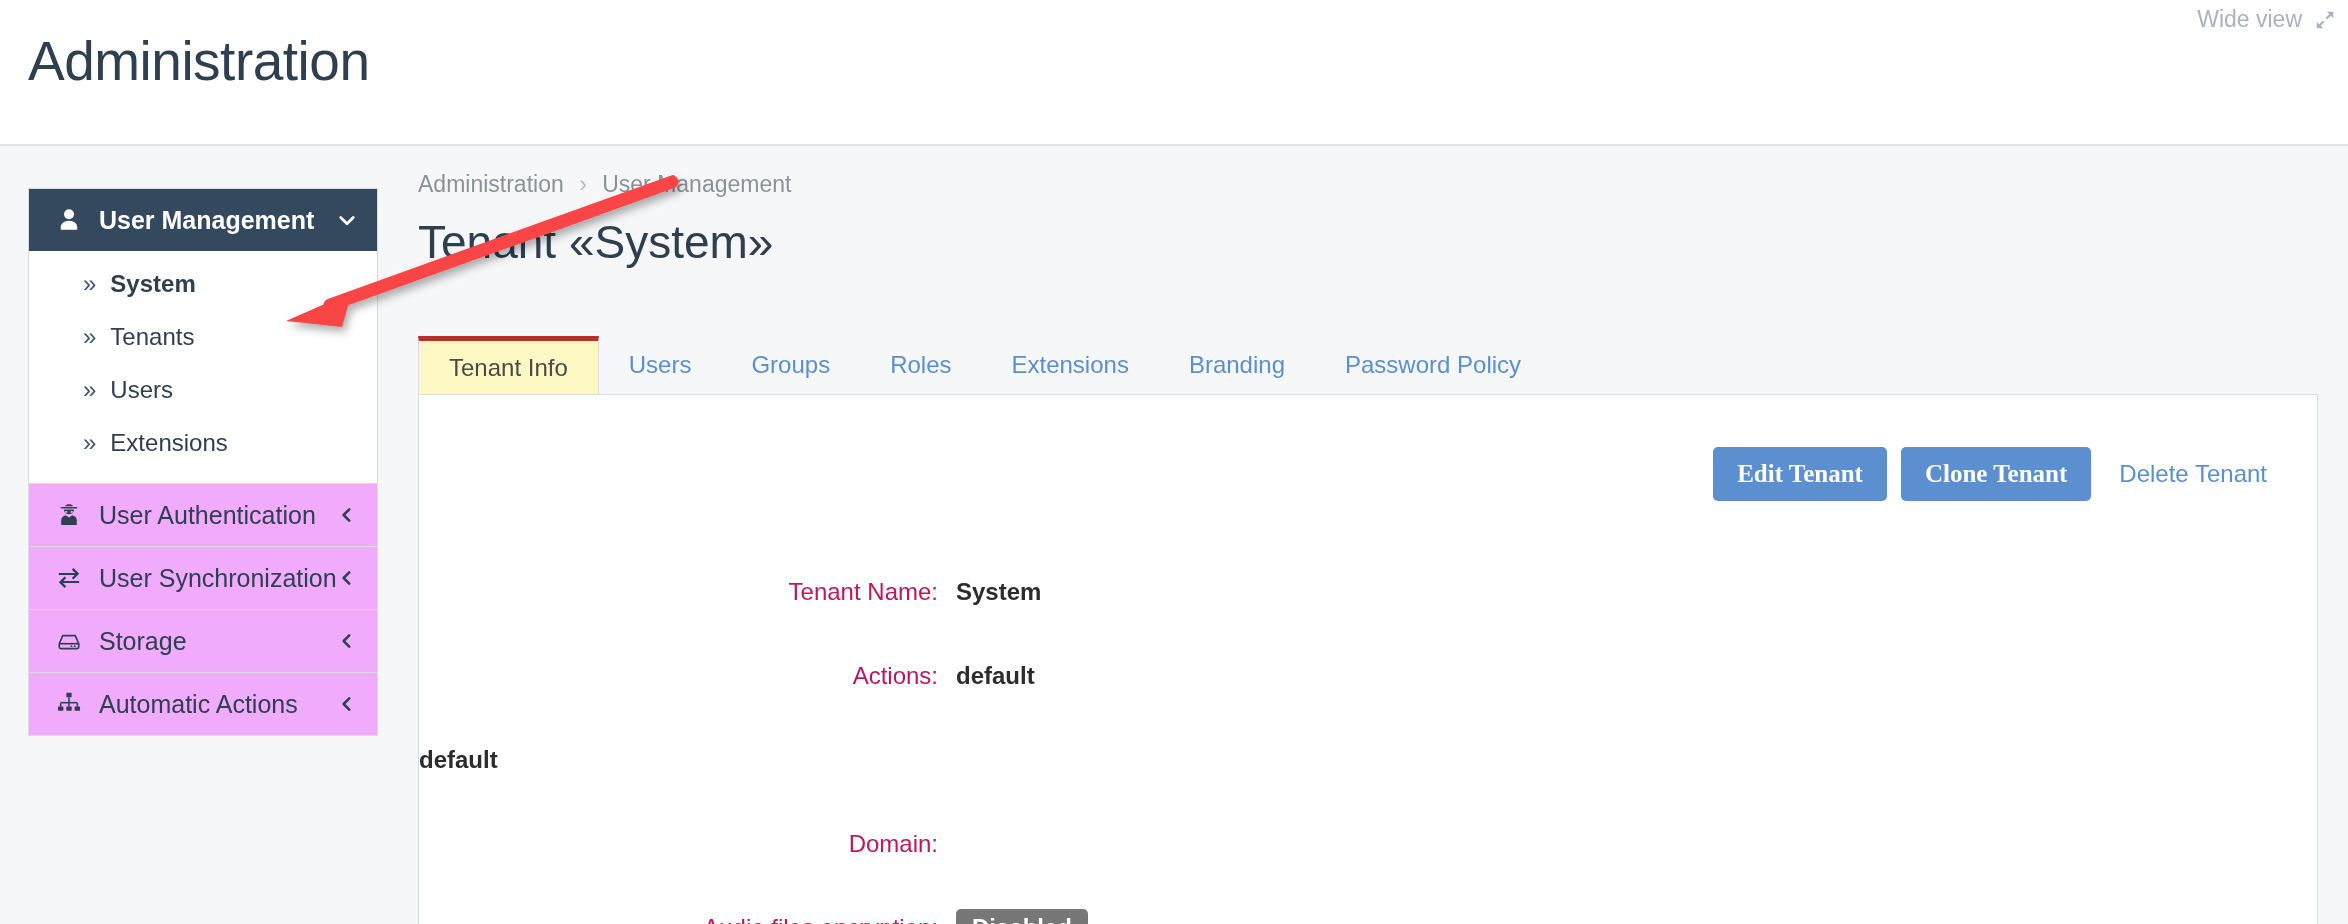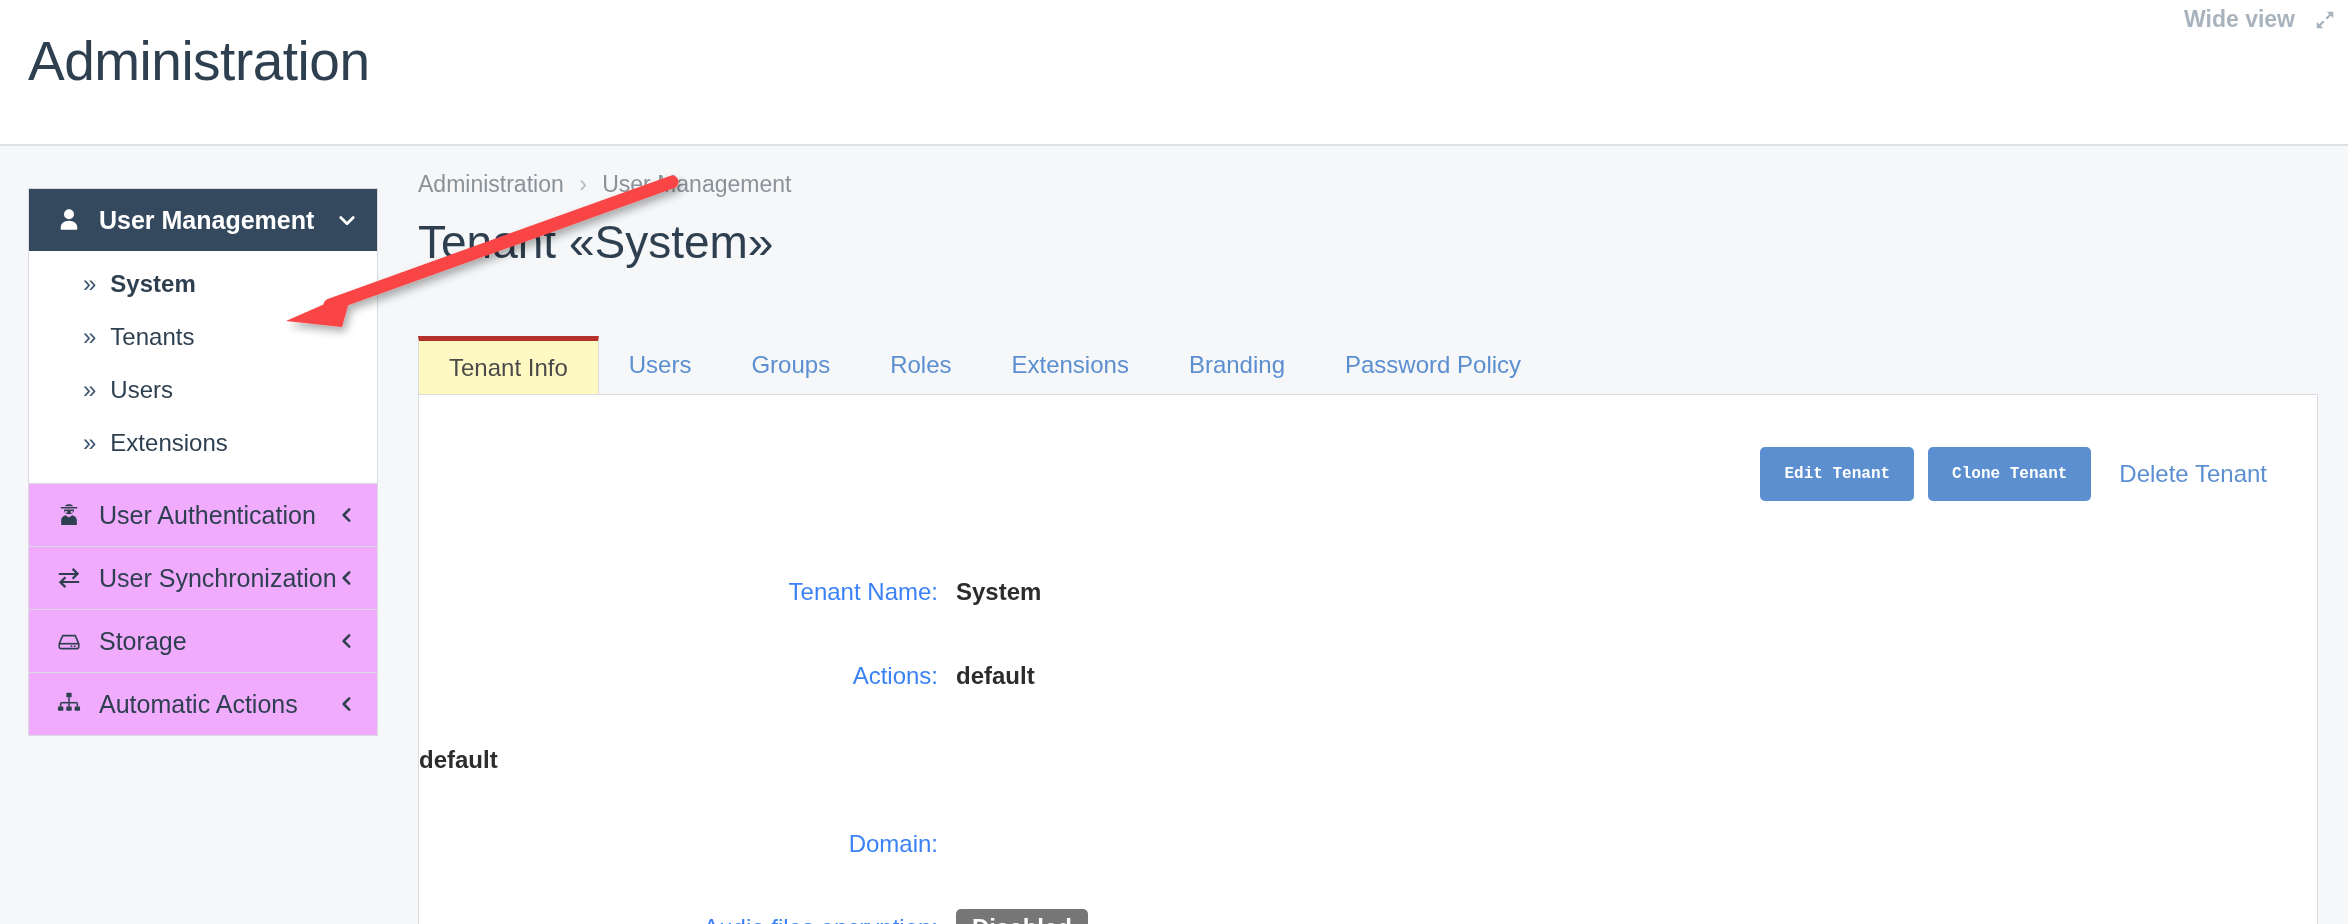--- a/index.html
+++ b/index.html
@@ -25,25 +25,24 @@
   .page-title {
     position: absolute; left: 28px; top: 28px;
     font-size: 55px; line-height: 66px;
     font-weight: 400;
     color: #2e3f50;
     letter-spacing: -0.5px;
     white-space: nowrap;
   }
   .wide-view {
     position: absolute; right: 12px; top: 6px;
-    display: flex; align-items: center; gap: 19px;
+    display: flex; align-items: center; gap: 12px;
     font-size: 23px; color: #a9b3bd;
     cursor: pointer;
     white-space: nowrap;
-    font-weight: bold;
   }
   .wide-view .expand-ico { display: block; width: 22px; height: 22px; }
 
   
   .sidebar {
     position: absolute; left: 28px; top: 188px;
     width: 350px;
   }
   .side-group { border: 1px solid #d8dce0; border-bottom: none; }
   .side-group:last-child { border-bottom: 1px solid #d8dce0; }
@@ -144,25 +143,25 @@
   }
   .panel-actions {
     position: absolute; right: 36px; top: 52px;
     display: flex; align-items: center; gap: 14px;
   }
   .btn {
     display: inline-flex; align-items: center; justify-content: center;
     height: 54px; padding: 0 24px;
     background: #5b8fd0;
     color: #ffffff;
-    font-size: 16px; font-weight: 700;
+    font-size: 25px; font-weight: 700;
     border: none; border-radius: 5px;
     cursor: pointer;
     white-space: nowrap;
-    font-family: Liberation Mono, monospace;
+    font-family: Liberation Serif, serif;
   }
   .btn-link {
     display: inline-flex; align-items: center;
     height: 54px; padding: 0 14px;
     color: #5b8fd0; font-size: 24px;
     cursor: pointer; white-space: nowrap;
   }
 
   .details {
     position: absolute; left: 0; top: 176px;
@@ -171,21 +170,21 @@
   .drow {
     display: flex; align-items: center;
     height: 42px;
     margin-bottom: 0;
   }
   .dlabel {
     width: 537px;
     text-align: right;
     padding-right: 18px;
     font-size: 24px;
-    color: #3b82f6;
+    color: #be185d;
     white-space: nowrap;
   }
   .dvalue {
     flex: 1 1 auto;
     font-size: 24px;
     font-weight: 700;
     color: #2c2c2c;
     white-space: nowrap;
   }
   .badge {

